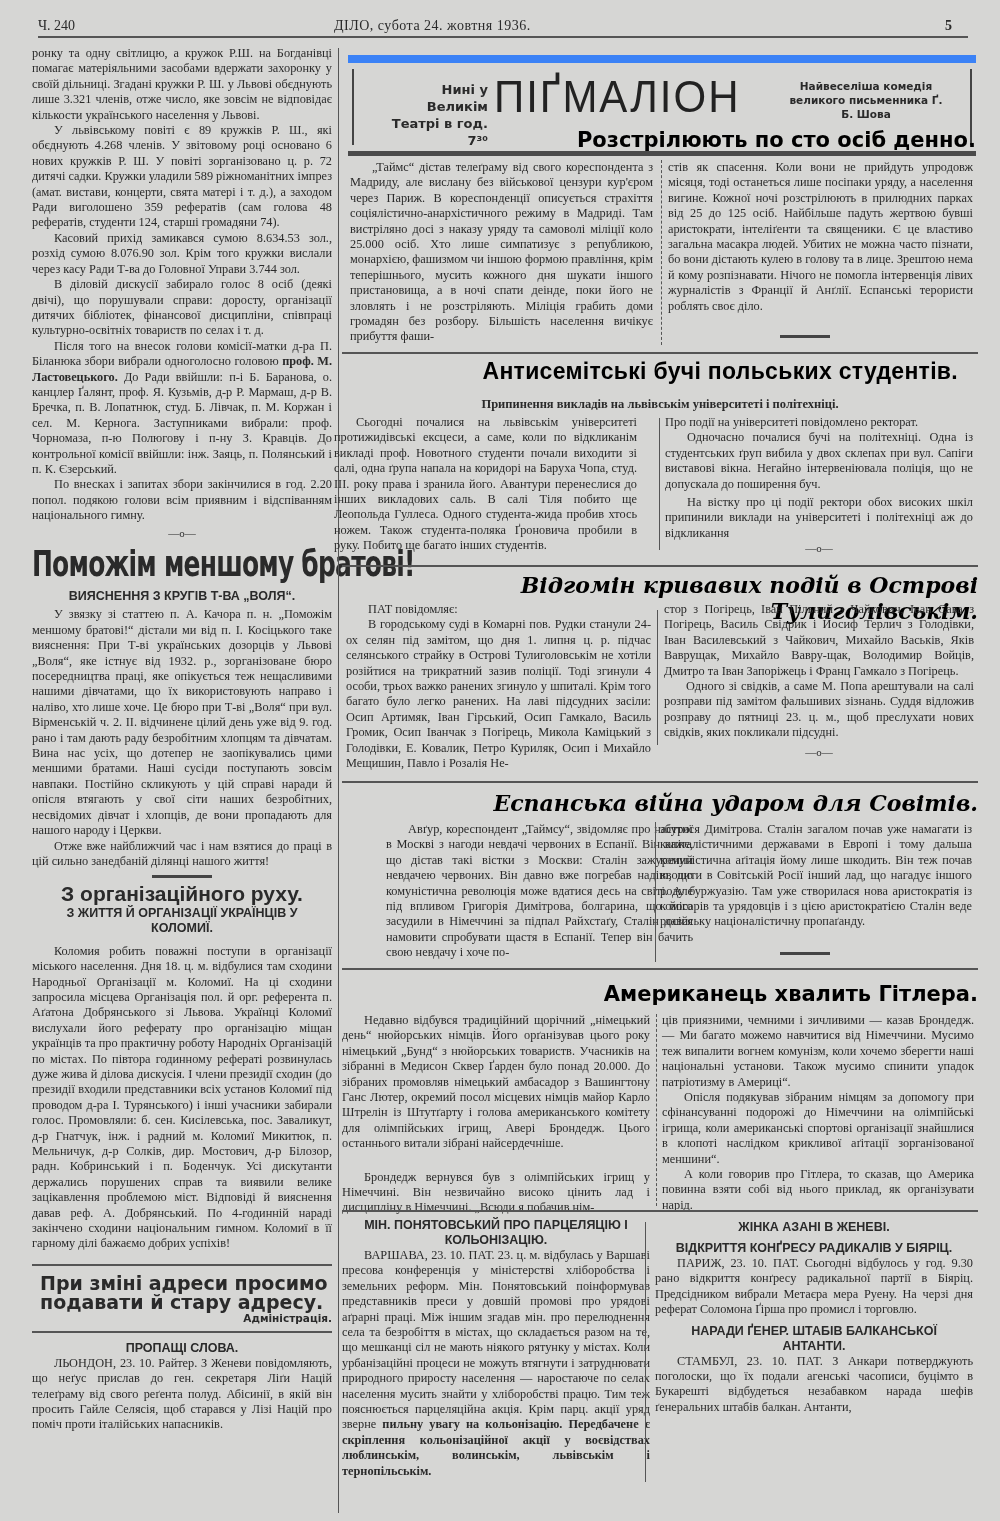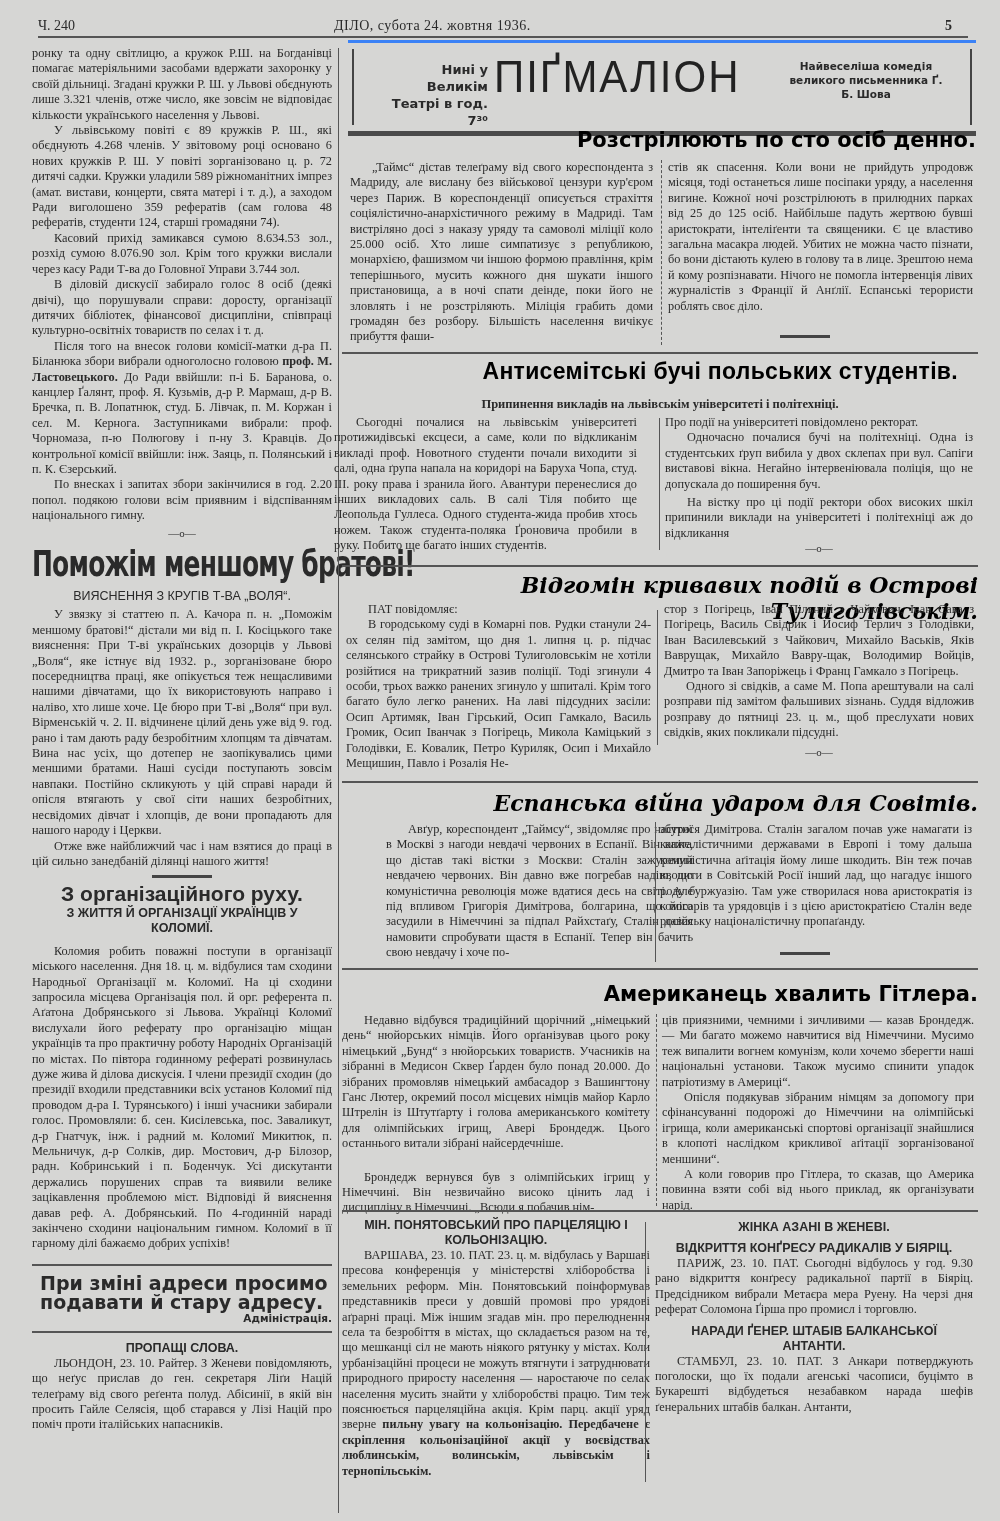--- a/index.html
+++ b/index.html
@@ -15,22 +15,22 @@
   .masthead .issue { position: absolute; left: 0; top: 0; }
   .masthead .paper { position: absolute; left: 296px; top: 0; letter-spacing: 0.5px; }
   .masthead .pageno { position: absolute; right: 18px; top: 0; font-weight: bold; }
   .top-rule { position: absolute; top: 36px; left: 38px; right: 32px; border-top: 2px solid #555; }
 
   .col { position: absolute; font-size: 12.3px; line-height: 15.4px; text-align: justify; }
   .col p { margin: 0; text-indent: 22px; }
   .col-left { left: 32px; top: 46px; width: 300px; }
   .vrule { position: absolute; border-left: 1.5px solid #555; }
 
-  .ad { position: absolute; left: 348px; top: 40px; width: 628px; height: 88px;
-        border-top: 3px solid #3b82f6; border-bottom: 5px solid #4a4a4a; }
+  .ad { position: absolute; left: 348px; top: 55px; width: 628px; height: 88px;
+        border-top: 8px solid #3b82f6; border-bottom: 5px solid #4a4a4a; }
   .ad-inner { position: absolute; left: 4px; right: 4px; top: 6px; bottom: 6px;
               border-left: 2px solid #444; border-right: 2px solid #444; }
   .ad .when { position: absolute; left: 24px; top: 12px; font-family: "DejaVu Sans", sans-serif;
               font-weight: bold; font-size: 13px; line-height: 17px; text-align: right; width: 110px; }
   .ad .title { position: absolute; left: 140px; top: 4px; font-family: "Liberation Sans", sans-serif;
                font-size: 42px; letter-spacing: 2px; font-weight: normal; color: #222; transform: scaleY(1.05); }
   .ad .desc { position: absolute; left: 428px; top: 10px; width: 168px; font-family: "DejaVu Sans", sans-serif;
               font-weight: bold; font-size: 10.5px; line-height: 14px; text-align: center; }
 
   .headline { position: absolute; text-align: right; color: #000000; }
@@ -59,21 +59,21 @@
   <div class="col col-left">
     <p style="text-indent:0">ронку та одну світлицю, а кружок Р.Ш. на Богданівці помагає матеріяльними засобами вдержати захоронку у своїй дільниці. Згадані кружки Р. Ш. у Львові обєднують лише 3.321 членів, отже число, яке зовсім не відповідає кількости українського населення у Львові.</p>
     <p>У львівському повіті є 89 кружків Р. Ш., які обєднують 4.268 членів. У звітовому році основано 6 нових кружків Р. Ш. У повіті зорганізовано ц. р. 72 дитячі садки. Кружки уладили 589 ріжноманітних імпрез (амат. вистави, концерти, свята матері і т. д.), а заходом Ради виголошено 359 рефератів (сам голова 48 рефератів, студенти 124, старші громадяни 74).</p>
     <p>Касовий прихід замикався сумою 8.634.53 зол., розхід сумою 8.076.90 зол. Крім того кружки вислали через касу Ради Т-ва до Головної Управи 3.744 зол.</p>
     <p>В діловій дискусії забирало голос 8 осіб (деякі двічі), що порушували справи: доросту, організації дитячих бібліотек, фінансової дисципліни, співпраці культурно-освітніх товариств по селах і т. д.</p>
     <p><span>Після того на внесок голови комісії-матки д-ра П. Біланюка збори вибрали одноголосно головою</span> <span class="bold">проф. М. Ластовецького.</span> <span>До Ради ввійшли: п-і Б. Баранова, о. канцлер Ґалянт, проф. Я. Кузьмів, д-р Р. Мармаш, д-р В. Бречка, п. В. Лопатнюк, студ. Б. Лівчак, п. М. Коржан і сел. М. Кернога. Заступниками вибрали: проф. Чорномаза, п-ю Полюгову і п-ну З. Кравців. До контрольної комісії ввійшли: інж. Заяць, п. Полянський і п. К. Єзерський.</span></p>
     <p>По внесках і запитах збори закінчилися в год. 2.20 попол. подякою голови всім приявним і відспіванням національного гимну.</p>
     <div style="text-align:center;font-size:11px;margin:2px 0;">—o—</div>
 
     <div style="font-family:'DejaVu Sans',sans-serif;font-weight:bold;font-size:25px;line-height:30px;text-align:center;transform:scaleY(1.45);margin:8px 0 10px;letter-spacing:-0.8px;white-space:nowrap;">Поможім меншому братові!</div>
-    <div style="text-align:center;font-weight:normal;font-family:'Liberation Sans',sans-serif;font-size:12.5px;margin:4px 0 3px;">ВИЯСНЕННЯ З КРУГІВ Т-ВА „ВОЛЯ“.</div>
+    <div style="text-align:center;font-weight:bold;font-family:'Liberation Sans',sans-serif;font-size:12.5px;margin:4px 0 3px;">ВИЯСНЕННЯ З КРУГІВ Т-ВА „ВОЛЯ“.</div>
     <p>У звязку зі статтею п. А. Качора п. н. „Поможім меншому братові!“ дістали ми від п. І. Косіцького таке вияснення: При Т-ві українських дозорців у Львові „Воля“, яке істнує від 1932. р., зорганізоване бюро посередництва праці, яке опікується теж нещасливими нашими дівчатами, що їх використовують направо і наліво, хто лише хоче. Це бюро при Т-ві „Воля“ при вул. Вірменській ч. 2. II. відчинене цілий день уже від 9. год. рано і там дають раду безробітним хлопцям та дівчатам. Вина нас усіх, що дотепер не заопікувались цими меншими братами. Наші сусіди поступають зовсім навпаки. Постійно скликують у цій справі наради й опісля втягають у свої сіти наших безробітних, несвідомих дівчат і хлопців, де вони пропадають для нашого народу і Церкви.</p>
     <p>Отже вже найближчий час і нам взятися до праці в цій сильно занедбаній ділянці нашого життя!</p>
     <div style="width:60px;margin:6px auto 8px;border-top:3px solid #444;"></div>
 
     <div style="font-family:'Liberation Sans',sans-serif;font-weight:bold;font-size:21px;text-align:center;margin:2px 0 4px;">З організаційного руху.</div>
     <div style="text-align:center;font-weight:bold;font-family:'Liberation Sans',sans-serif;font-size:12.5px;line-height:15px;padding:0 18px;margin-bottom:8px;">З ЖИТТЯ Й ОРГАНІЗАЦІЇ УКРАЇНЦІВ У КОЛОМИЇ.</div>
     <p>Коломия робить поважні поступи в організації міського населення. Дня 18. ц. м. відбулися там сходини Народньої Організації м. Коломиї. На ці сходини запросила місцева Організація пол. й орг. референта п. Аґатона Добрянського зі Львова. Українці Коломиї вислухали його реферату про організацію міщан українців та про практичну роботу Народніх Організацій по містах. По півтора годинному рефераті розвинулась дуже жива й ділова дискусія. І члени президії сходин (до президії входили представники всіх установ Коломиї під проводом д-ра І. Турянського) і інші учасники забирали голос. Промовляли: б. сен. Кисілевська, пос. Заваликут, д-р Гнатчук, інж. і радний м. Коломиї Микитюк, п. Мельничук, д-р Солків, дир. Мостович, д-р Білозор, радн. Кобринський і п. Боденчук. Усі дискутанти держались порушених справ та виявили велике зацікавлення проблемою міст. Відповіді й вияснення давав реф. А. Добрянський. По 4-годинній нараді закінчено сходини національним гимном. Коломиї в її гарному ділі бажаємо добрих успіхів!</p>
 
     <div style="border-top:2px solid #555;margin:12px 0 8px;"></div>
     <div style="font-family:'DejaVu Sans',sans-serif;font-weight:bold;font-size:19px;line-height:19px;padding-left:8px;">

